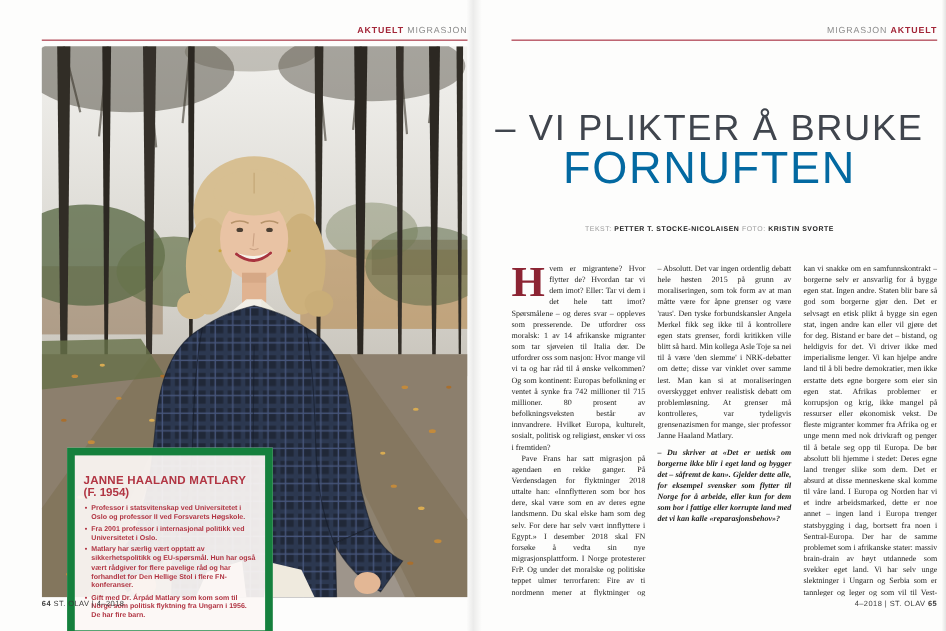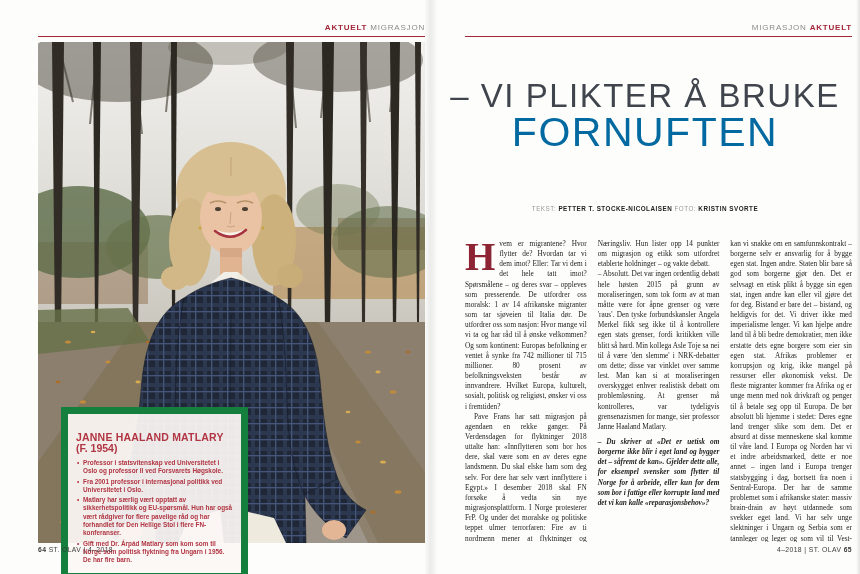--- a/index.html
+++ b/index.html
@@ -48,21 +48,21 @@
     font-size:6.8px; color:#3a3a3a; letter-spacing:0.4px;
   }
   .folio-left  { left:38px; }
   .folio-right { left:630px; width:222px; text-align:right; }
   .folio .pn { font-weight:bold; }
   
   .headline {
     position:absolute; left:435px; top:78px; width:420px; text-align:center;
     font-family:"Liberation Sans", sans-serif; font-weight:400;
   }
-  .headline .l1 { font-size:33px; line-height:36px; color:#40454d; letter-spacing:1.5px; white-space:nowrap; }
+  .headline .l1 { font-size:33px; line-height:36px; color:#40454d; letter-spacing:1.5px; white-space:nowrap;margin-top:20px; }
   .headline .l2 { font-size:41px; line-height:36px; color:#0369a1; letter-spacing:1.5px; }
   
   .lede {
     position:absolute; left:448px; top:152px; width:394px; text-align:center;
     font-style:italic; font-size:10.2px; line-height:13.4px; color:#35353a;
   }
   .byline {
     position:absolute; left:435px; top:205px; width:420px; text-align:center;
     font-family:"Liberation Sans", sans-serif; font-size:6.3px; letter-spacing:0.5px; white-space:nowrap;
   }
@@ -260,21 +260,20 @@
 
   <div class="cols">
     <div class="col">
       <p>
         <span class="dropcap">H</span><span>vem er migrantene? Hvor flytter de? Hvordan tar vi dem imot? Eller: Tar vi dem i det hele tatt imot? Spørsmålene – og deres svar – oppleves som presserende. De utfordrer oss moralsk: 1 av 14 afrikanske migranter som tar sjøveien til Italia dør. De utfordrer oss som nasjon: Hvor mange vil vi ta og har råd til å ønske velkommen? Og som kontinent: Europas befolkning er ventet å synke fra 742 millioner til 715 millioner. 80 prosent av befolkningsveksten består av innvandrere. Hvilket Europa, kulturelt, sosialt, politisk og religiøst, ønsker vi oss i fremtiden?</span>
       </p>
       <p class="ind">Pave Frans har satt migrasjon på agendaen en rekke ganger. På Verdensdagen for flyktninger 2018 uttalte han: «Innflytteren som bor hos dere, skal være som en av deres egne landsmenn. Du skal elske ham som deg selv. For dere har selv vært innflyttere i Egypt.» I desember 2018 skal FN forsøke å vedta sin nye migrasjonsplattform. I Norge protesterer FrP. Og under det moralske og politiske teppet ulmer terrorfaren: Fire av ti nordmenn mener at flyktninger og migranter utgjør en stor trussel mot Norge, ifølge en undersøkelse fra Norsk utenrikspolitisk institutt.</p>
 
     </div>
     <div class="col">
-      <p>Næringsliv. Hun lister opp 14 punkter om migrasjon og etikk som utfordret etablerte holdninger – og vakte debatt.</p>
       <p>– Absolutt. Det var ingen ordentlig debatt hele høsten 2015 på grunn av moraliseringen, som tok form av at man måtte være for åpne grenser og være 'raus'. Den tyske forbundskansler Angela Merkel fikk seg ikke til å kontrollere egen stats grenser, fordi kritikken ville blitt så hard. Min kollega Asle Toje sa nei til å være 'den slemme' i NRK-debatter om dette; disse var vinklet over samme lest. Man kan si at moraliseringen overskygget enhver realistisk debatt om problemløsning. At grenser må kontrolleres, var tydeligvis grensenazismen for mange, sier professor Janne Haaland Matlary.</p>
       <p class="q">– Du skriver at «Det er uetisk om borgerne ikke blir i eget land og bygger det – såfremt de kan». Gjelder dette alle, for eksempel svensker som flytter til Norge for å arbeide, eller kun for dem som bor i fattige eller korrupte land med det vi kan kalle «reparasjonsbehov»?</p>
 
     </div>
     <div class="col">
       <p>
         <span>kan vi snakke om en samfunnskontrakt – borgerne selv er ansvarlig for å bygge egen stat. Ingen andre. Staten blir bare så god som borgerne gjør den. Det er selvsagt en etisk plikt å bygge sin egen stat, ingen andre kan eller vil gjøre det for deg. Bistand er bare det – bistand, og heldigvis for det. Vi driver ikke med imperialisme lenger. Vi kan hjelpe andre land til å bli bedre demokratier, men ikke erstatte dets egne borgere som eier sin egen stat. Afrikas problemer er korrupsjon og krig, ikke mangel på ressurser eller økonomisk vekst. De fleste migranter kommer fra Afrika og er unge menn med nok drivkraft og penger til å betale seg opp til Europa. De bør absolutt bli hjemme i stedet: Deres egne land trenger slike som dem. Det er absurd at disse menneskene skal komme til våre land. I Europa og Norden har vi et indre arbeidsmarked, dette er noe annet – ingen land i Europa trenger statsbygging i dag, bortsett fra noen i Sentral-Europa. Der har de samme problemet som i afrikanske stater: massiv brain-drain av høyt utdannede som svekker eget land. Vi har selv unge slektninger i Ungarn og Serbia som er tannleger og leger og som vil til Vest-Europa. De tjener ti ganger mer her. Men etisk sett bør de heller bli. For når alle slike drar vestover, svekkes eget samfunn veldig mye. Men her har vi lovlige muligheter, vedtatt i EUs indre marked; mens alle</span>
         
       </p>
     </div>

